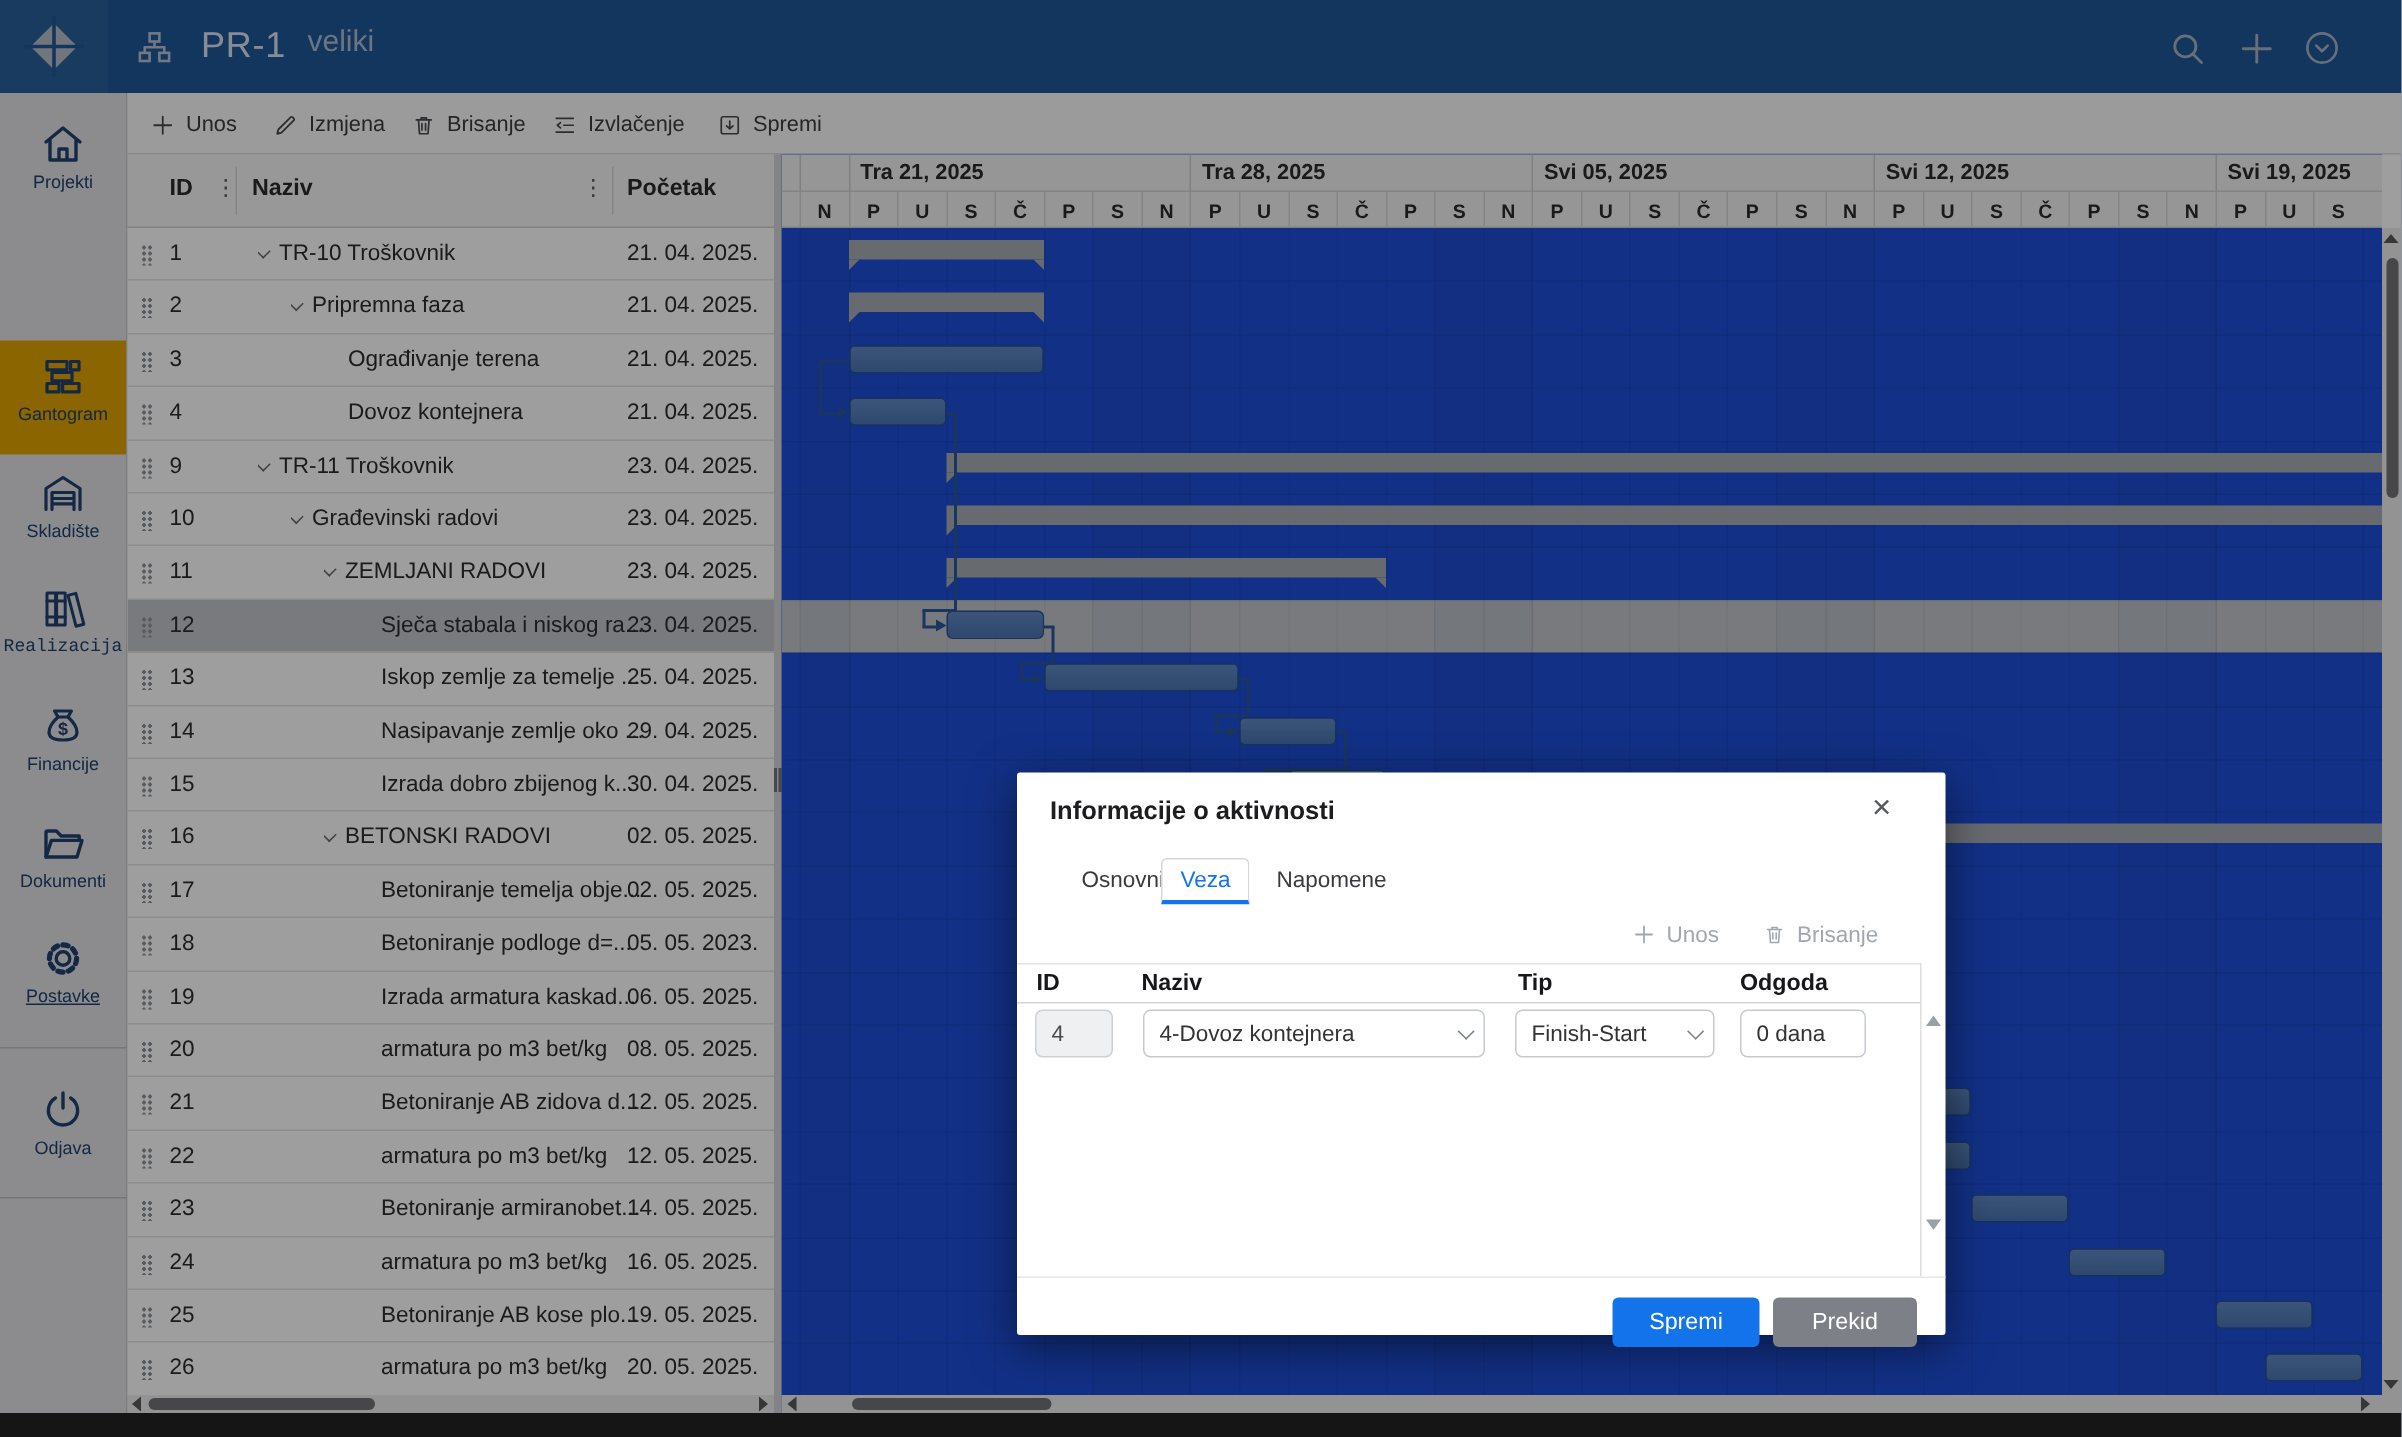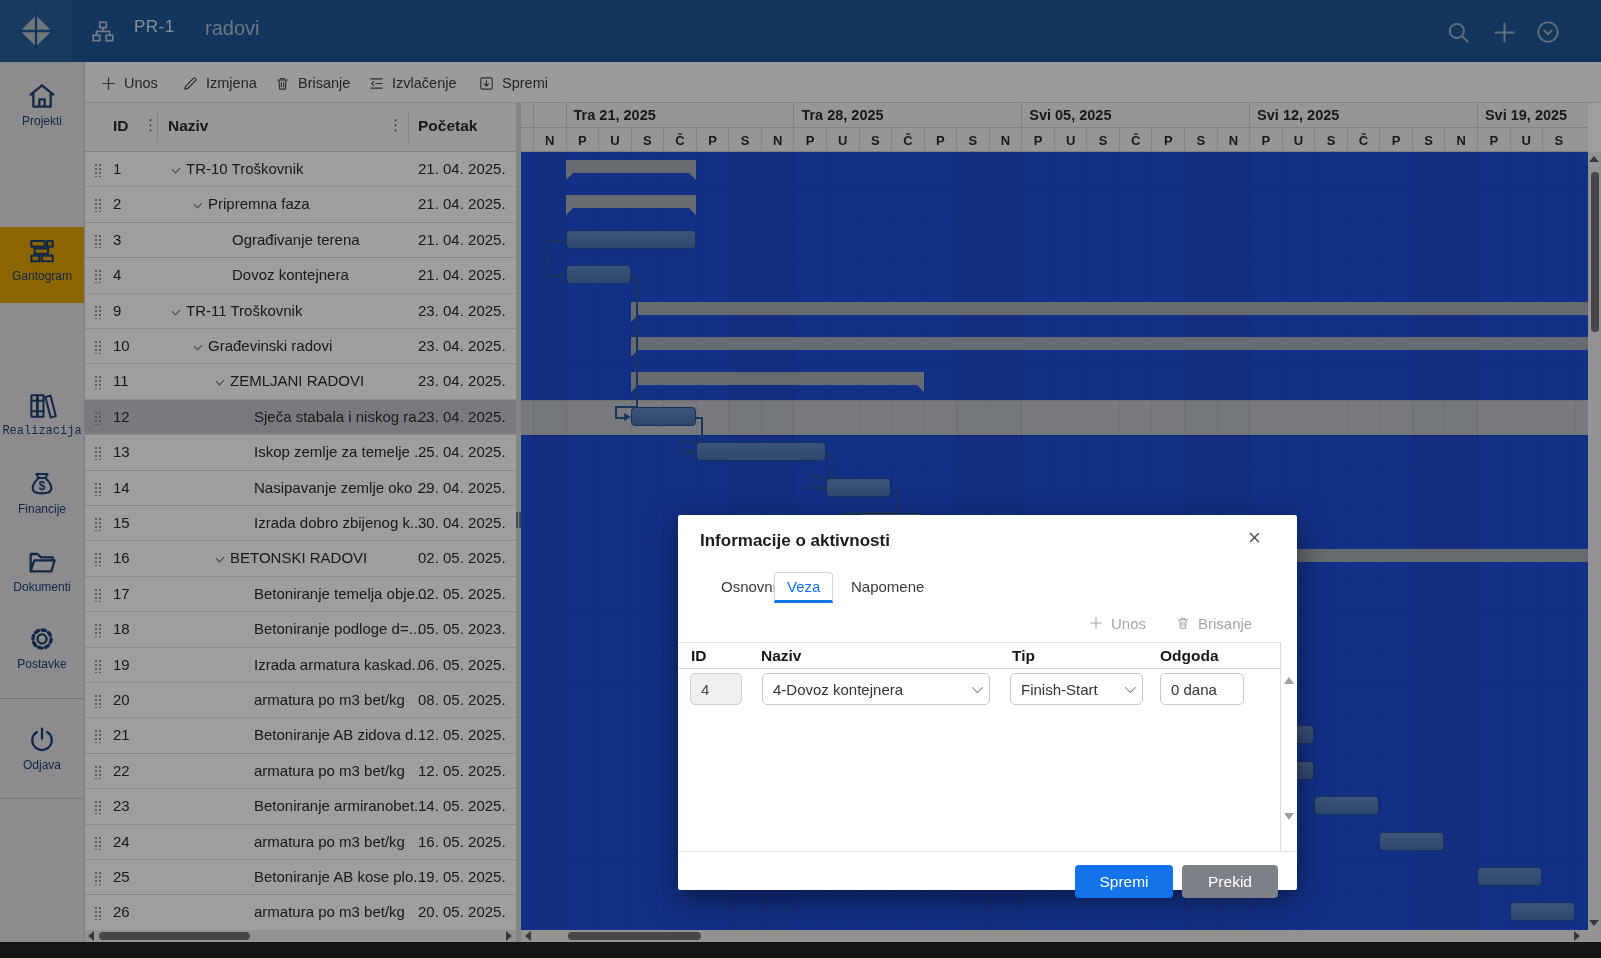--- a/index.html
+++ b/index.html
@@ -6,21 +6,21 @@
   #app{position:relative;width:1601px;height:958px;overflow:hidden;background:#fff;
        font-family:"Liberation Sans",sans-serif;-webkit-font-smoothing:antialiased;}
   #app *{box-sizing:border-box;}
   .abs{position:absolute;}
 
   
   #topbar{left:0;top:0;width:1601px;height:62px;background:var(--topbar);}
   #logo-sq{left:0;top:0;width:72px;height:62px;background:rgba(255,255,255,0.05);
            display:flex;align-items:center;justify-content:center;}
   #proj-icon{left:90px;top:19px;color:#b9c4d6;}
-  #proj-code{left:134px;top:17px;font-size:17px;color:#dbe3f0;letter-spacing:.5px;}
+  #proj-code{left:134px;top:17px;font-size:24px;color:#dbe3f0;letter-spacing:.5px;}
   #proj-name{left:205px;top:17px;font-size:20px;color:#aebdd6;}
   .top-act{top:17px;width:30px;height:30px;color:#a9b4c6;display:flex;align-items:center;justify-content:center;}
 
   
   #sidebar{left:0;top:62px;width:85px;height:880px;background:var(--sidebg);border-right:1px solid #c9c9cd;}
   .side-item{position:absolute;left:0;width:84px;height:76px;text-align:center;cursor:pointer;color:#21406e;}
   .side-item .s-icon{margin:8px auto 2px;width:32px;height:32px;}
   .side-item .s-label{font-size:12px;}
   .side-item.active{background:var(--gold);}
   .side-div{position:absolute;left:0;width:84px;height:1px;background:#bfbfc4;}
@@ -129,21 +129,21 @@
     </div>
     <span id="proj-icon" class="abs">
       <svg width="26" height="26" viewBox="0 0 24 24" fill="none" stroke="currentColor" stroke-width="1.6">
         <rect x="9" y="3" width="6" height="5"></rect>
           <rect x="3" y="15" width="6" height="5"></rect>
         <rect x="15" y="15" width="6" height="5"></rect>
           <path d="M12 8v3.5M6 15v-3.5h12V15"></path>
       </svg>
     </span>
     <span id="proj-code" class="abs">PR-1</span>
-    <span id="proj-name" class="abs">radovi</span>
+    <span id="proj-name" class="abs">veliki</span>
     <span class="abs top-act" style="left:1443px">
       <svg width="26" height="26" viewBox="0 0 24 24" fill="none" stroke="currentColor" stroke-width="1.7" stroke-linecap="round">
         <circle cx="11" cy="11" r="6.5"></circle>
           <path d="M15.8 15.8 21 21"></path>
       </svg>
     </span>
     <span class="abs top-act" style="left:1489px">
       <svg width="27" height="27" viewBox="0 0 24 24" fill="none" stroke="currentColor" stroke-width="1.7" stroke-linecap="round">
         <path d="M12 4v16M4 12h16"></path>
       </svg>
@@ -166,20 +166,27 @@
       <div class="side-item active" style="top: 165.2px;">
         <div class="s-icon"><svg viewBox="0 0 24 24" width="100%" height="100%" fill="none" stroke="currentColor" stroke-width="1.6" stroke-linecap="round" stroke-linejoin="round">
             <rect x="4" y="4.5" width="10" height="4.2"></rect>
             <rect x="15.8" y="4.5" width="4.2" height="4.2"></rect>
             <rect x="6.5" y="10" width="10" height="4.2"></rect>
             <rect x="4" y="15.5" width="6" height="4.2"></rect>
             <rect x="11.8" y="15.5" width="8.2" height="4.2"></rect>
           </svg></div>
         <div class="s-label">Gantogram</div>
       </div>
+      <div class="side-item" style="top: 242.8px;">
+        <div class="s-icon"><svg viewBox="0 0 24 24" width="100%" height="100%" fill="none" stroke="currentColor" stroke-width="1.6" stroke-linecap="round" stroke-linejoin="round">
+            <path d="M3.5 20V9.5L12 4l8.5 5.5V20"></path>
+            <path d="M6.5 20v-8.5h11V20M6.5 14.5h11M6.5 17.2h11"></path>
+          </svg></div>
+        <div class="s-label">Skladište</div>
+      </div>
       <div class="side-item" style="top: 320.4px; font-family: Liberation Mono, monospace;">
         <div class="s-icon"><svg viewBox="0 0 24 24" width="100%" height="100%" fill="none" stroke="currentColor" stroke-width="1.5" stroke-linecap="round" stroke-linejoin="round">
             <rect x="4" y="4" width="4.3" height="16"></rect>
             <rect x="8.8" y="4" width="4.3" height="16"></rect>
             <path d="M14.5 5.2l3.9-1 4 15.4-3.9 1z"></path>
             <path d="M4 8h4.3M8.8 8h4.3M4 16h4.3M8.8 16h4.3"></path>
           </svg></div>
         <div class="s-label">Realizacija</div>
       </div>
       <div class="side-item" style="top: 398px;">
@@ -190,21 +197,21 @@
           </svg></div>
         <div class="s-label">Financije</div>
       </div>
       <div class="side-item" style="top: 475.6px;">
         <div class="s-icon"><svg viewBox="0 0 24 24" width="100%" height="100%" fill="none" stroke="currentColor" stroke-width="1.7" stroke-linecap="round" stroke-linejoin="round">
             <path d="M3.5 19V6.8c0-.5.4-.8.8-.8h4.4l2.4 2.5h9v2.2"></path>
             <path d="M3.5 19l2.7-8.3h15.3L19 19z"></path>
           </svg></div>
         <div class="s-label">Dokumenti</div>
       </div>
-      <div class="side-item" style="top: 553.2px;">
+      <div class="side-item" style="top: 553.2px; text-decoration: underline;">
         <div class="s-icon"><svg viewBox="0 0 24 24" width="100%" height="100%" fill="none" stroke="currentColor" stroke-width="1.7" stroke-linecap="round" stroke-linejoin="round">
             <circle cx="12" cy="12" r="3.4"></circle>
             <circle cx="12" cy="12" r="6.8" stroke-width="2.6" stroke-dasharray="2.6 2.7"></circle>
           </svg></div>
         <div class="s-label">Postavke</div>
       </div>
       <div class="side-div" style="top: 636px;"></div>
       <div class="side-div" style="top: 736px;"></div>
       <div class="side-item" style="top: 654px;">
         <div class="s-icon"><svg viewBox="0 0 24 24" width="100%" height="100%" fill="none" stroke="currentColor" stroke-width="1.7" stroke-linecap="round" stroke-linejoin="round">

